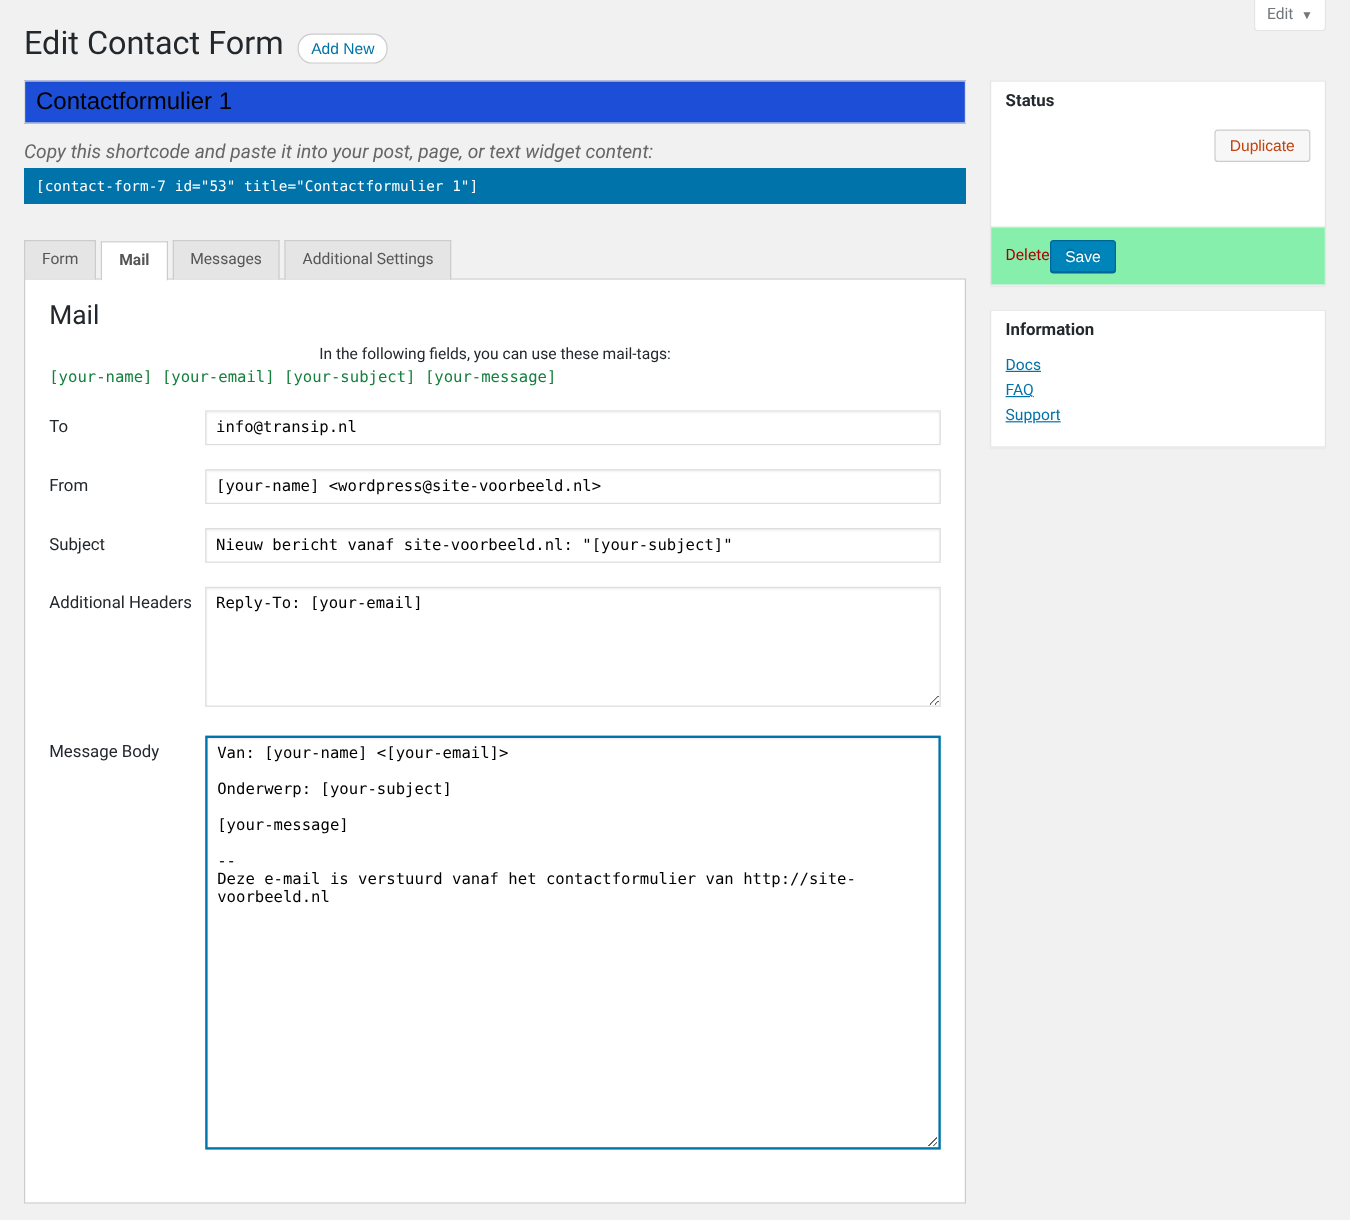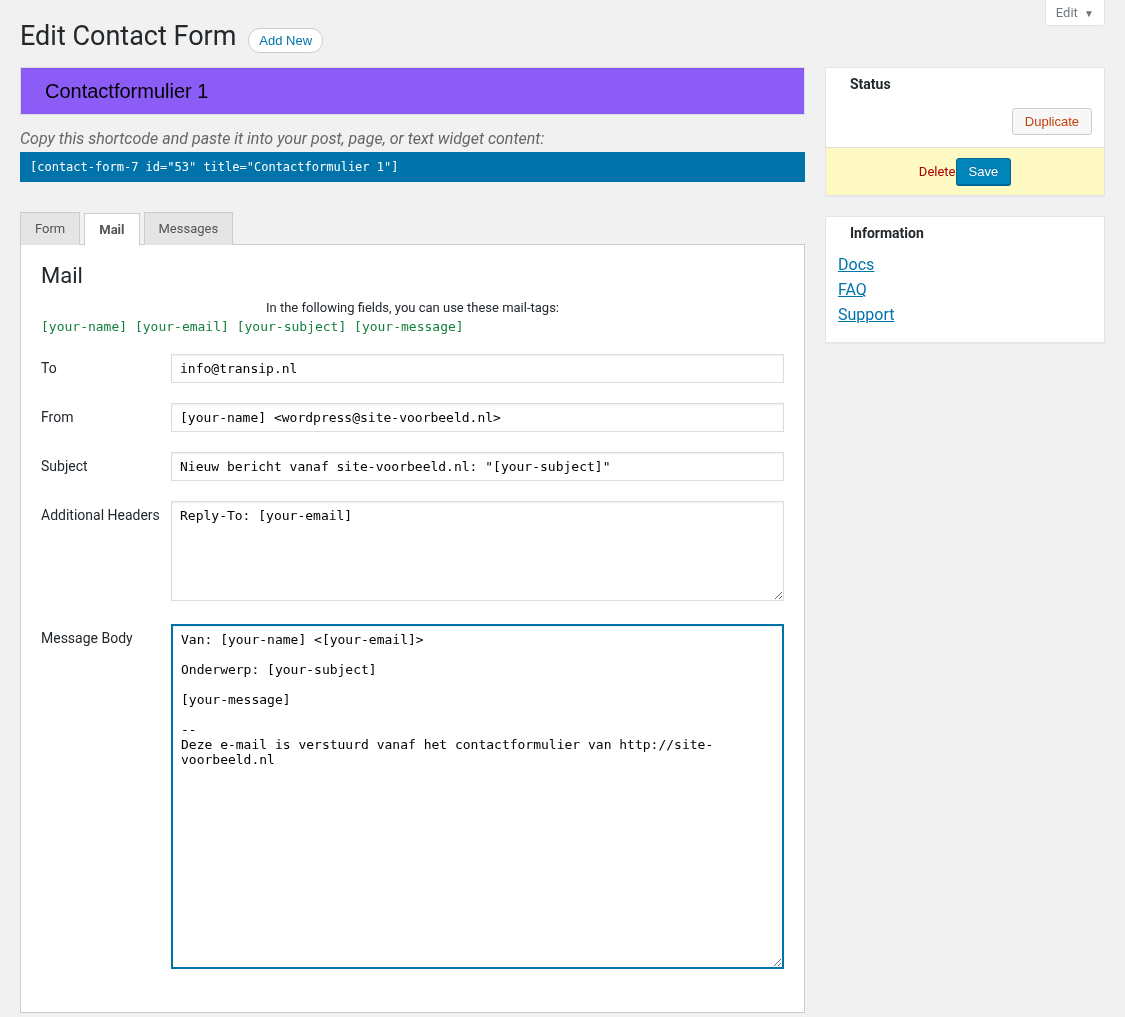--- a/index.html
+++ b/index.html
@@ -26,31 +26,31 @@
     margin-left:8px;
     background:#fff; border:1px solid #ccc; border-radius:12px;
     color:#0073aa; font-size:13px; padding:4px 10px; cursor:pointer;
     line-height:normal;
   }
   .columns { display:flex; align-items:flex-start; margin-top:10px; }
   .col-main { flex:1; margin-right:20px; max-width:790px;}
   .col-side { width:280px; }
 
   .postbox { background:#fff; border:1px solid #e5e5e5; box-shadow:0 1px 1px rgba(0,0,0,.04); margin-bottom:20px; }
-  .postbox h2 { font-size:14px; padding:8px 24px; margin:0; border-bottom:none; }
+  .postbox h2 { font-size:14px; padding:8px 12px; margin:0; border-bottom:none; }
   .postbox .inside { padding:6px 12px 12px 12px; }
-  .submitbox { border-top:1px solid #ddd; background:#fef9c3; padding:10px 12px; display:flex; justify-content:center; align-items:center; }
+  .submitbox { border-top:1px solid #ddd; background:#86efac; padding:10px 12px; display:flex; justify-content:flex-start; align-items:center;margin-top:42px; }
   .btn { border:1px solid #ccc; background:#f7f7f7; border-radius:3px; padding:5px 12px; font-size:13px; cursor:pointer; color:#c2410c; }
   .btn-primary { border-color:#006799; background:#0085ba; color:#fff; box-shadow:0 1px 0 #006799; text-shadow:0 -1px 1px #006799; }
   a.delete-link { color:#a00; text-decoration:none; font-size:13px; }
-  .side-links a { display:block; color:#0073aa; text-decoration:underline; font-size:16px; margin-bottom:6px; }
+  .side-links a { display:block; color:#0073aa; text-decoration:underline; font-size:13px; margin-bottom:6px; }
 
   .title-input {
-    width:100%; height:48px; padding:3px 24px; font-size:20px;
-    border:1px solid #ddd; background:#8b5cf6; box-shadow:inset 0 1px 2px rgba(0,0,0,.07);
+    width:100%; height:36px; padding:3px 9px; font-size:20px;
+    border:1px solid #ddd; background:#1d4ed8; box-shadow:inset 0 1px 2px rgba(0,0,0,.07);
     box-sizing:border-box; margin:0;
   }
   .shortcode-hint { font-style:italic; color:#666; font-size:16px; margin:14px 0 4px 0; }
   .shortcode-box { background:#0073aa; color:#fff; padding:8px 10px; font-family:Consolas,Monaco,monospace; font-size:12px; }
 
   .tabs { margin-top:30px; font-size:13px; }
   .tabs ul { list-style:none; margin:0; padding:0; display:flex;text-align:center; }
   .tabs li {
     border:1px solid #ccc; border-bottom:none;
     background:#e5e5e5; margin-right:4px;
@@ -99,20 +99,21 @@
       <input class="title-input" type="text" value="Contactformulier 1" style="">
 
       <p class="shortcode-hint">Copy this shortcode and paste it into your post, page, or text widget content:</p>
       <div class="shortcode-box">[contact-form-7 id="53" title="Contactformulier 1"]</div>
 
       <div class="tabs">
         <ul>
           <li>Form</li>
           <li class="active">Mail</li>
           <li>Messages</li>
+          <li>Additional Settings</li>
         </ul>
 
         <div class="tab-panel">
           <h2 class="section-title">Mail</h2>
           <p class="note">In the following fields, you can use these mail-tags:</p>
           <span class="tags-line">[your-name] [your-email] [your-subject] [your-message]</span>
 
           <table class="form-table">
             <tbody>
                 <tr>

